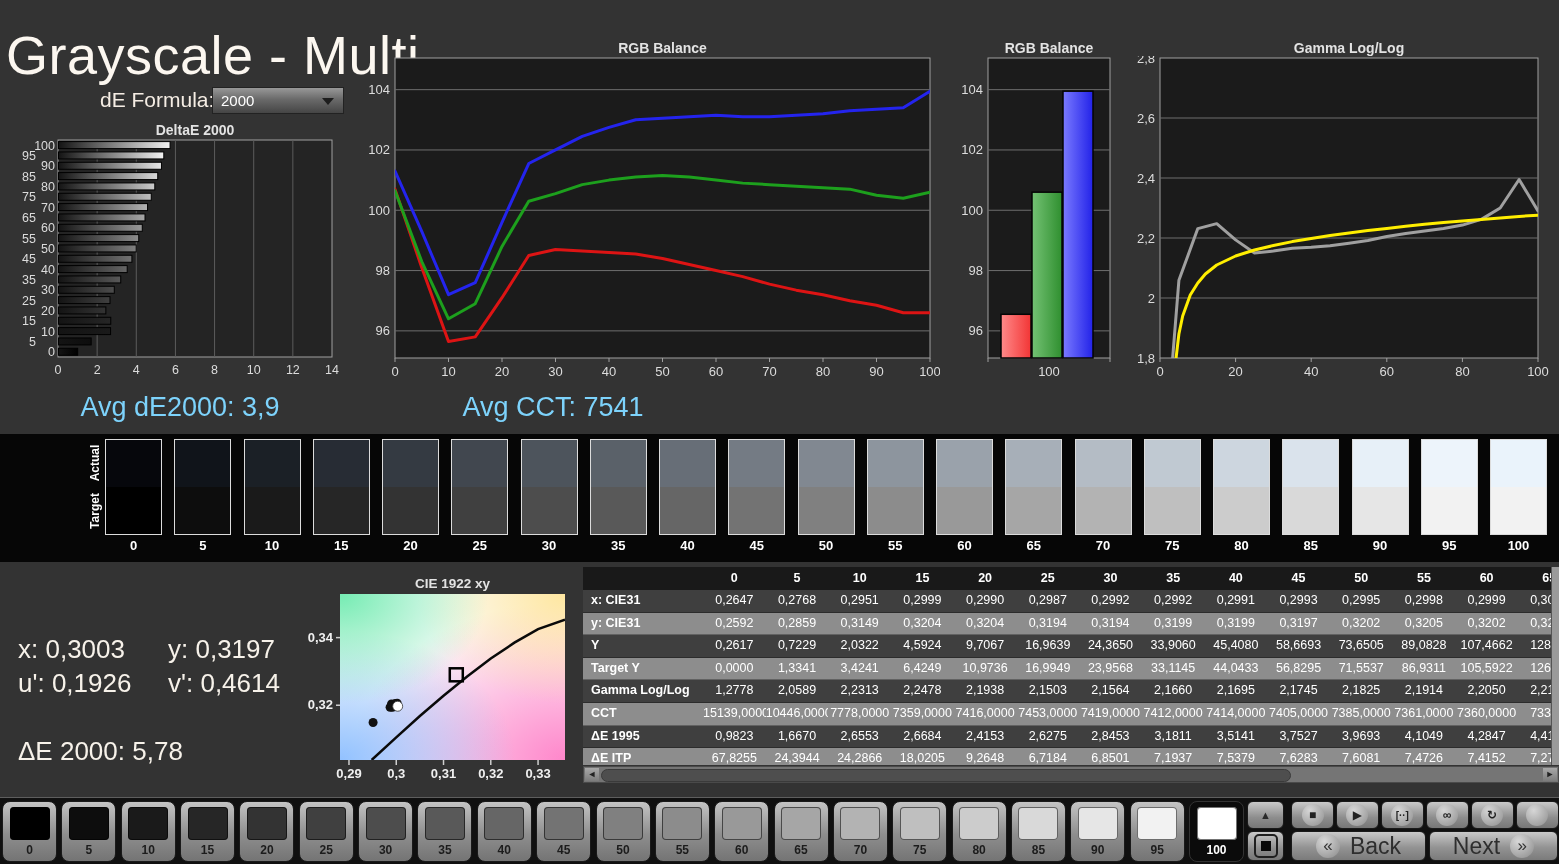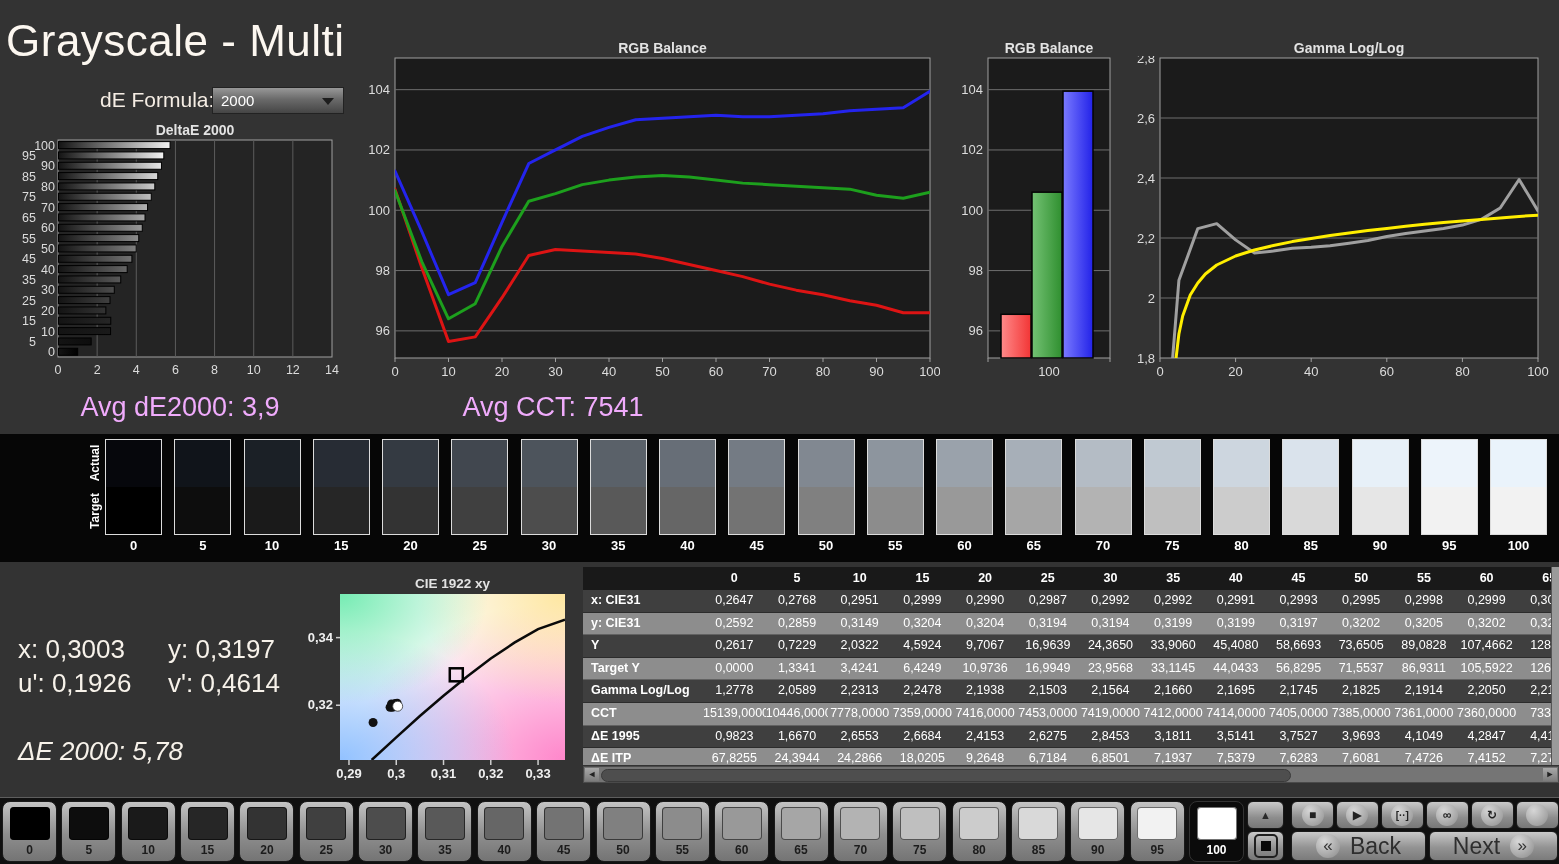--- a/index.html
+++ b/index.html
@@ -1,25 +1,25 @@
 <!DOCTYPE html>
 <html><head>
 <meta charset="utf-8">
 <style>
   html,body{margin:0;padding:0;background:#333;}
   body{width:1559px;height:864px;overflow:hidden;font-family:"Liberation Sans","DejaVu Sans",sans-serif;-webkit-font-smoothing:antialiased;}
   #page{position:relative;width:1559px;height:864px;background:#333333;overflow:hidden;}
   .abs{position:absolute;}
-  #main-title{left:6px;top:16px;font-size:44px;font-weight:300;color:#fcf7f0;letter-spacing:.5px;}
+  #main-title{left:6px;top:24px;font-size:54px;font-weight:300;color:#fcf7f0;letter-spacing:.5px;}
   #formula-label{left:100px;top:88px;font-size:21px;color:#f5ede4;}
   #formula-select{left:212px;top:87px;width:132px;height:27px;background:linear-gradient(180deg,#989898,#6a6a6a 45%,#454545);border:1px solid #222;box-sizing:border-box;color:#fff;font-size:15px;line-height:25px;padding-left:8px;cursor:pointer;}
   #formula-arrow{position:absolute;right:9px;top:10px;width:0;height:0;border-left:6px solid transparent;border-right:6px solid transparent;border-top:7px solid #1d1d1d;}
   .panel{position:absolute;}
   .chart-title{position:absolute;text-align:center;font-size:14px;font-weight:600;color:#e3e3e3;}
-  .summary{position:absolute;top:392px;transform:translateX(-50%);font-size:27px;color:#f0abfc;white-space:nowrap;}
+  .summary{position:absolute;top:392px;transform:translateX(-50%);font-size:27px;color:#7dd3fc;white-space:nowrap;}
   #swatch-strip{left:0;top:434px;width:1559px;height:128px;background:#060606;}
   .vlabel{position:absolute;width:48px;height:14px;text-align:center;font-size:12px;font-weight:bold;color:#fff;transform:rotate(-90deg);}
   .sw-box{position:absolute;width:57px;height:96px;border:1px solid #dcdcdc;box-sizing:border-box;}
   .sw-half{width:100%;height:50%;}
   .sw-label{position:absolute;width:57px;text-align:center;font-size:13px;font-weight:bold;color:#fff;}
   #current-reading-title{left:16px;top:591px;font-size:30px;color:#fbf5ee;}
   .reading-line{position:absolute;font-size:26px;color:#f7f2ea;white-space:nowrap;}
   #cie-plot{position:absolute;left:35px;top:20px;width:225px;height:166px;
     background:
       radial-gradient(120% 120% at 0% 0%, rgba(110,235,175,.95) 0%, rgba(110,235,175,0) 55%),
@@ -446,21 +446,21 @@
         <div class="sw-half" style="background: rgb(234, 243, 251);"></div>
         <div class="sw-half" style="background: rgb(242, 242, 242);"></div>
       </div>
       <div class="sw-label" style="left: 1490px; top: 104px;">100</div>
     </div>
 
   <div class="reading-line" style="left:18px;top:634px;"><span>x:</span> <span>0,3003</span></div>
   <div class="reading-line" style="left:168px;top:634px;"><span>y:</span> <span>0,3197</span></div>
   <div class="reading-line" style="left:18px;top:668px;"><span>u':</span> <span>0,1926</span></div>
   <div class="reading-line" style="left:168px;top:668px;"><span>v':</span> <span>0,4614</span></div>
-  <div class="reading-line" style="left:18px;top:736px;font-style:italic;"><span>ΔE 2000:</span> <span>5,78</span></div>
+  <div class="reading-line" style="left:18px;top:736px;"><span>ΔE 2000:</span> <span>5,78</span></div>
 
   <div class="panel" style="left:305px;top:574px;width:285px;height:214px;">
     <div class="chart-title" style="left:35px;top:2px;width:225px;font-size:13.5px;">CIE 1922 xy</div>
     <div id="cie-plot"></div>
     <svg style="position:absolute;left:0;top:0;" width="285" height="214">
         <defs>
           <clipPath id="clipC">
             <rect x="35" y="20" width="225" height="166"></rect>
           </clipPath>
         </defs>

